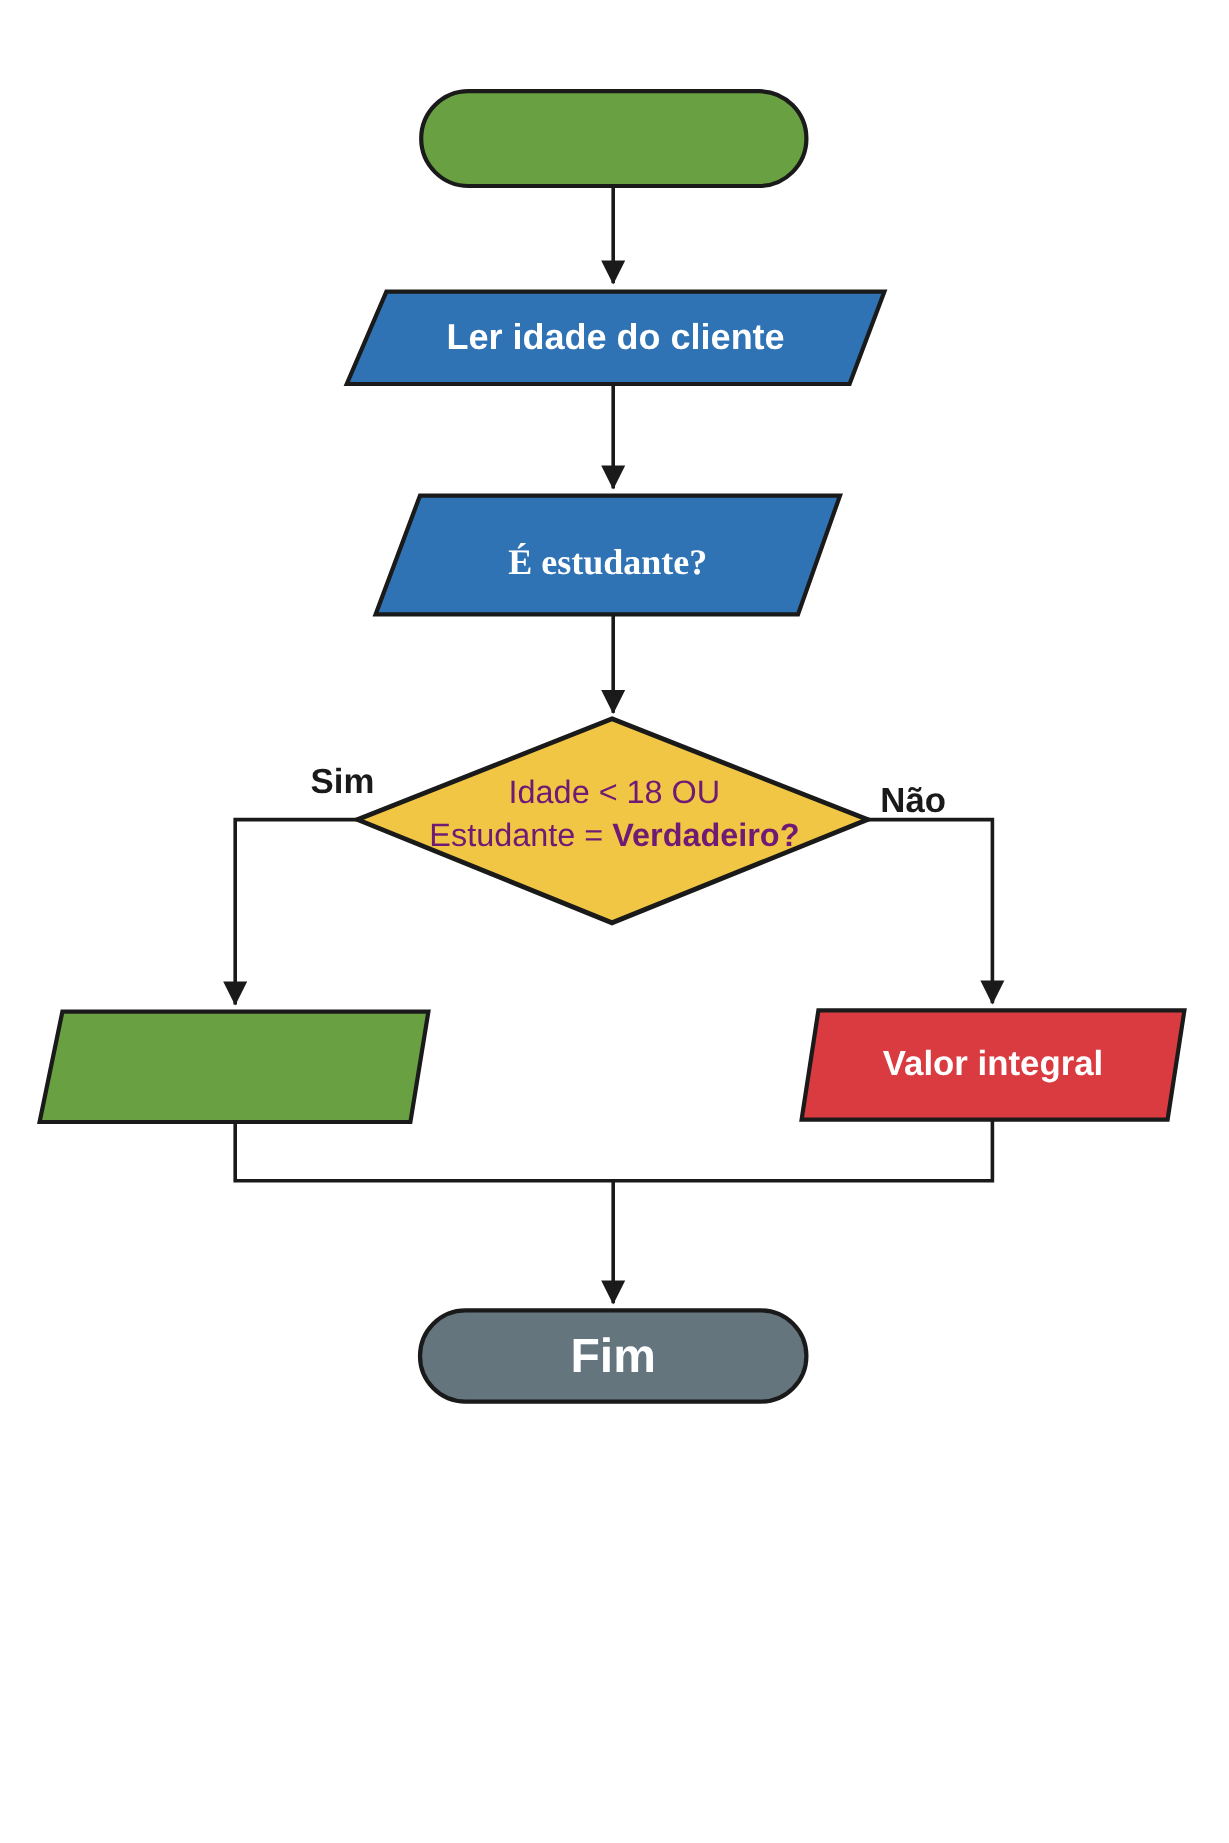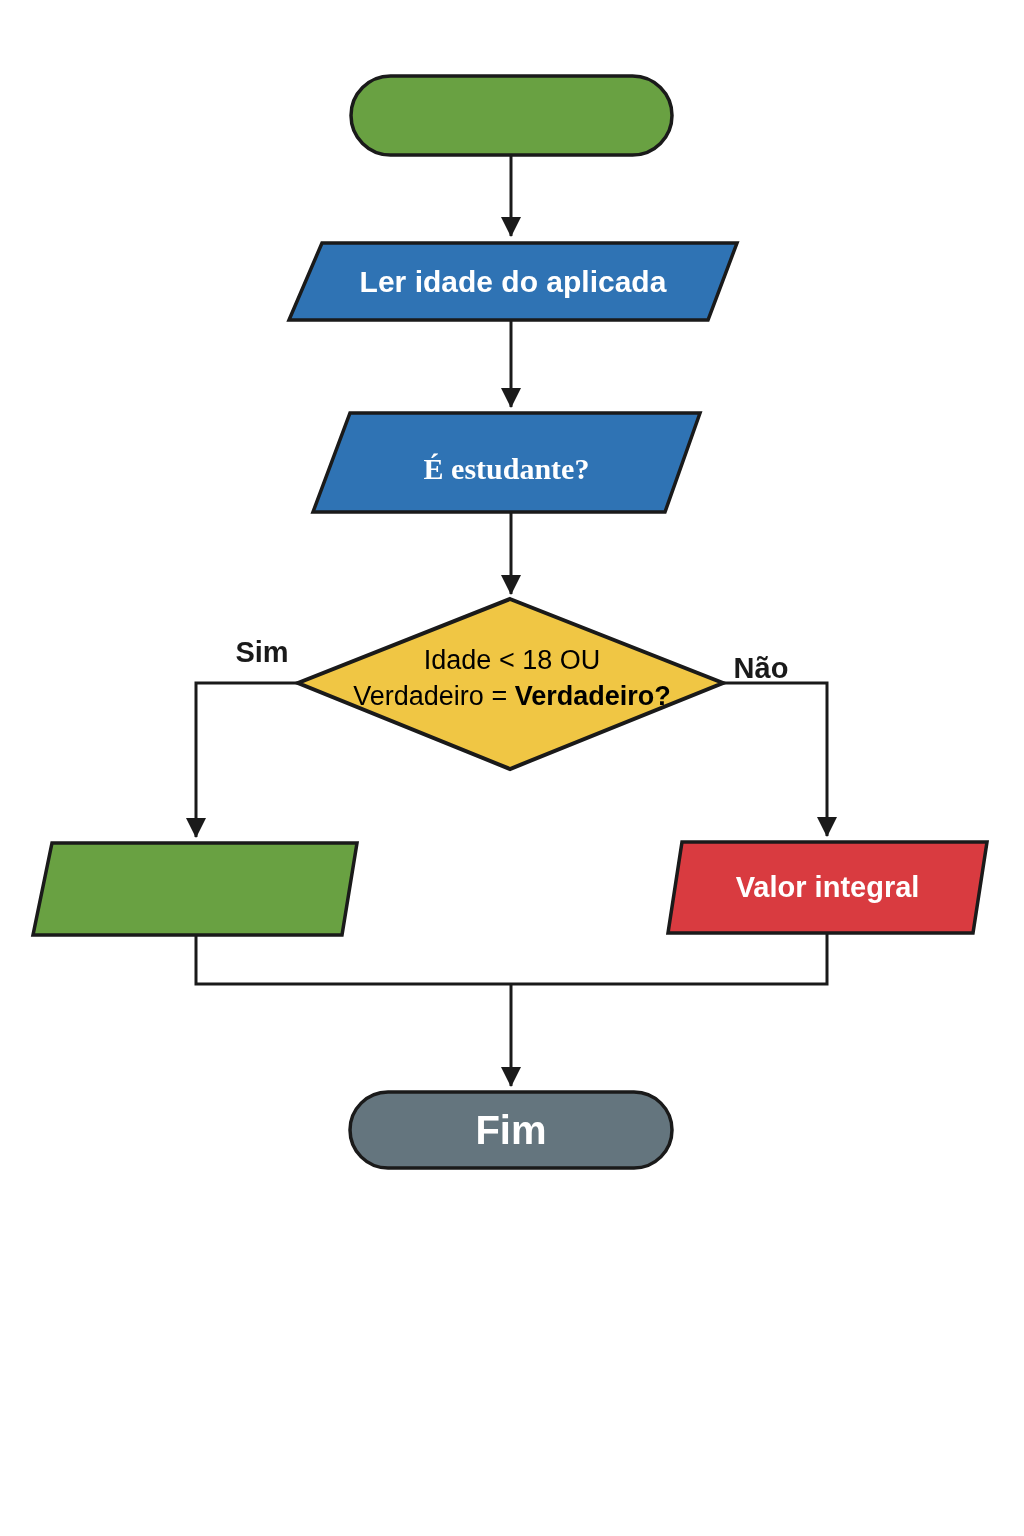--- a/index.html
+++ b/index.html
@@ -18,26 +18,26 @@
     color: #ffffff;
     font-weight: 700;
     user-select: none;
     white-space: nowrap;
   }
   .start-label    { left: 351px; top: 75px;  width: 322px; height: 80px; line-height: 80px; font-size: 35px; }
   .io1-label      { left: 289px; top: 243px; width: 448px; height: 77px; line-height: 77px; font-size: 30px; }
   .io2-label      { left: 313px; top: 449px; width: 387px; font-family: Liberation Serif, serif; }
   .io2-label .l1  { font-size: 30px; line-height: 40px; font-weight: 700; }
   .io2-label .l2  { font-size: 26px; line-height: 36px; font-weight: 400; }
-  .decision-label { left: 330px; top: 642px; width: 364px; color: #000000; font-weight: 400; }
+  .decision-label { left: 330px; top: 642px; width: 364px; color: #701a75; font-weight: 400; }
   .decision-label .l1 { font-size: 27px; line-height: 37px; }
   .decision-label .l2 { font-size: 27px; line-height: 35px; }
   .decision-label .b  { font-weight: 700; }
   .branch-label   { color: #1a1a1a; font-size: 29px; font-weight: 700; width: 100px; }
-  .sim-label      { left: 212px; top: 636px; }
+  .sim-label      { left: 212px; top: 636px; text-align: right; }
   .nao-label      { left: 711px; top: 636px; margin-top: 16px; }
   .half-label     { left: 33px;  top: 852px; width: 324px; font-size: 29px; line-height: 37px; }
   .full-label     { left: 668px; top: 842px; width: 319px; height: 113px; line-height: 91px; font-size: 29px; }
   .end-label      { left: 350px; top: 1092px; width: 322px; height: 76px; line-height: 76px; font-size: 40px; }
   .shape { stroke-linejoin: miter; }
 </style>
 </head>
 <body>
 
 <div id="canvas">
@@ -66,29 +66,29 @@
     <polygon class="shape" points="510,599 723,683 510,769 298,683" stroke="#1a1a1a" stroke-width="4" fill="#F0C644"></polygon>
 
     <polygon class="shape" points="52,843 357,843 342,935 33,935" stroke="#1a1a1a" stroke-width="3.5" fill="#69A142"></polygon>
 
     <polygon class="shape" points="682,842 987,842 973,933 668,933" stroke="#1a1a1a" stroke-width="3.5" fill="#D93B40"></polygon>
 
     <rect class="shape" x="350" y="1092" width="322" height="76" rx="38" ry="38" stroke="#1a1a1a" stroke-width="3.5" fill="#64757E"></rect>
   </svg>
 
 
-  <div class="label io1-label">Ler idade do aplicada</div>
+  <div class="label io1-label">Ler idade do cliente</div>
 
   <div class="label io2-label">
     <div class="l1">É estudante?</div>
   </div>
 
   <div class="label decision-label">
     <div class="l1">Idade &lt; 18 OU</div>
-    <div class="l2"><span>Verdadeiro = </span><span class="b">Verdadeiro?</span></div>
+    <div class="l2"><span>Estudante = </span><span class="b">Verdadeiro?</span></div>
   </div>
 
   <div class="label branch-label sim-label">Sim</div>
 
   <div class="label branch-label nao-label">Não</div>
 
 
   <div class="label full-label">Valor integral</div>
 
   <div class="label end-label">Fim</div>

